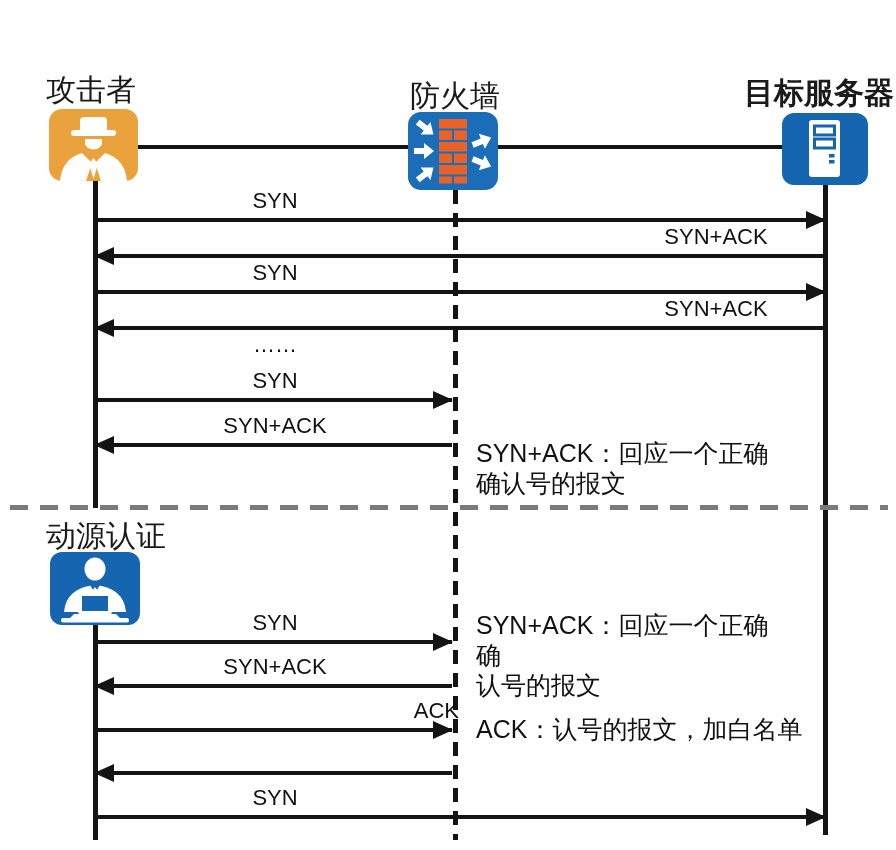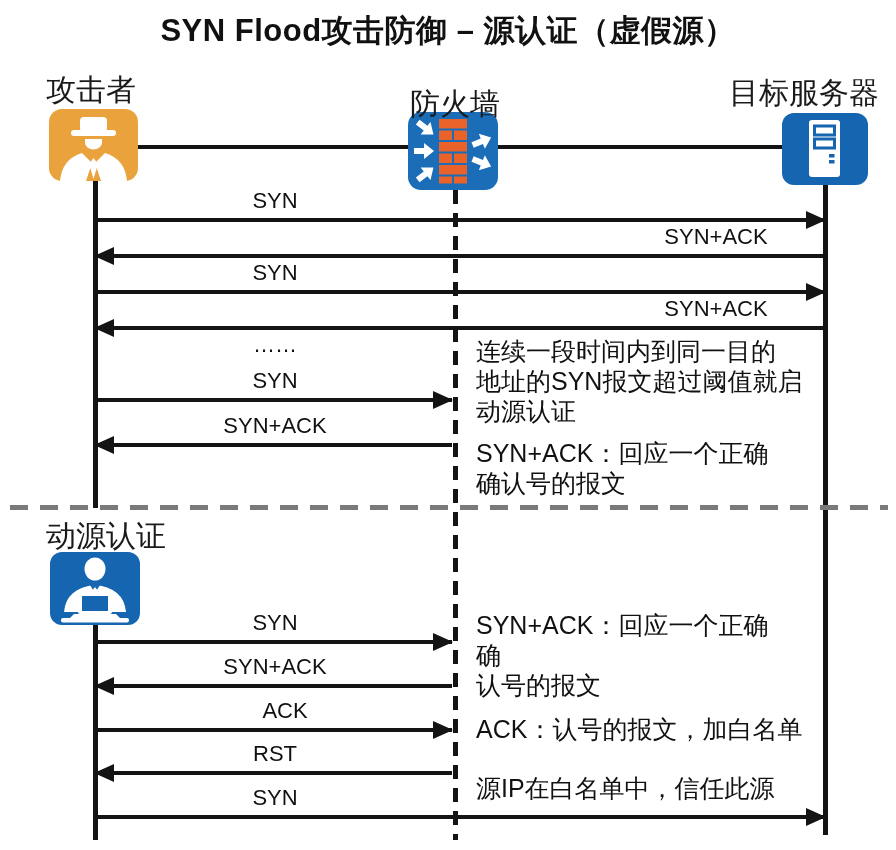--- a/index.html
+++ b/index.html
@@ -28,25 +28,24 @@
           color:#111; z-index:2; }
 
   .divider { position:absolute; height:5px; z-index:1;
              background:repeating-linear-gradient(to right,#7a7a7a 0 18px,transparent 18px 30px); }
 </style>
 </head>
 <body>
 
 <div id="canvas">
 
-  <div class="title">SYN Flood攻击防御 – 源认证（虚假源）</div>
 
   <div class="actor-label" style="left:46px;top:70px;">攻击者</div>
-  <div class="actor-label" style="left:410px;top:76px;margin-top:8px;">防火墙</div>
-  <div class="actor-label" style="left:729px;top:73px;">目标服务器</div>
+  <div class="actor-label" style="left:410px;top:76px;">防火墙</div>
+  <div class="actor-label" style="left:744px;top:73px;font-weight:bold;">目标服务器</div>
   <div class="actor-label" style="left:46px;top:516px;">动源认证</div>
 
   <div class="hline" style="top:145px;left:137px;width:648px;"></div>
 
   <div class="lifeline" style="left:93px;top:180px;height:328px;"></div>
   <div class="lifeline dashed" style="left:453px;top:190px;height:650px;"></div>
   <div class="lifeline" style="left:823px;top:184px;height:651px;"></div>
   <div class="lifeline" style="left:93px;top:624px;height:216px;"></div>
 
   <div class="icon" style="left:49px;top:109px;">
@@ -135,52 +134,47 @@
   <div class="msg-label" style="top:368px;left:95px;width:360px;">SYN</div>
   <div class="arrow right" style="top:398px;left:95px;width:357px;">
       <span class="head"></span>
     </div>
 
   <div class="msg-label" style="top:413px;left:95px;width:360px;">SYN+ACK</div>
   <div class="arrow left" style="top:443px;left:95px;width:357px;">
       <span class="head"></span>
     </div>
 
-  <div class="note" style="top:336px;left:476px;width:400px;">连续一段时间内到同一目的
-地址的SYN报文超过阈值就启
-动源认证</div>
   <div class="note" style="top:438px;left:476px;width:400px;">SYN+ACK：回应一个正确
 确认号的报文</div>
 
   <div class="divider" style="top:505px;left:10px;width:878px;"></div>
 
   <div class="msg-label" style="top:610px;left:95px;width:360px;">SYN</div>
   <div class="arrow right" style="top:640px;left:95px;width:357px;">
       <span class="head"></span>
     </div>
 
   <div class="msg-label" style="top:654px;left:95px;width:360px;">SYN+ACK</div>
   <div class="arrow left" style="top:684px;left:95px;width:357px;">
       <span class="head"></span>
     </div>
 
-  <div class="msg-label" style="top:698px;left:105px;width:360px;">ACK</div>
+  <div class="msg-label" style="top:698px;left:99px;width:360px;text-align:right;">ACK</div>
   <div class="arrow right" style="top:728px;left:95px;width:357px;">
       <span class="head"></span>
     </div>
 
-  <div class="msg-label" style="top:741px;left:95px;width:360px;">RST</div>
   <div class="arrow left" style="top:771px;left:95px;width:357px;">
       <span class="head"></span>
     </div>
 
   <div class="msg-label" style="top:785px;left:95px;width:360px;">SYN</div>
   <div class="arrow right" style="top:815px;left:95px;width:730px;">
       <span class="head"></span>
     </div>
 
   <div class="note" style="top:610px;left:476px;width:400px;">SYN+ACK：回应一个正确
 确
 认号的报文</div>
   <div class="note" style="top:714px;left:476px;width:400px;">ACK：认号的报文，加白名单</div>
-  <div class="note" style="top:773px;left:476px;width:400px;">源IP在白名单中，信任此源</div>
 
 </div>
 
 </body></html>

